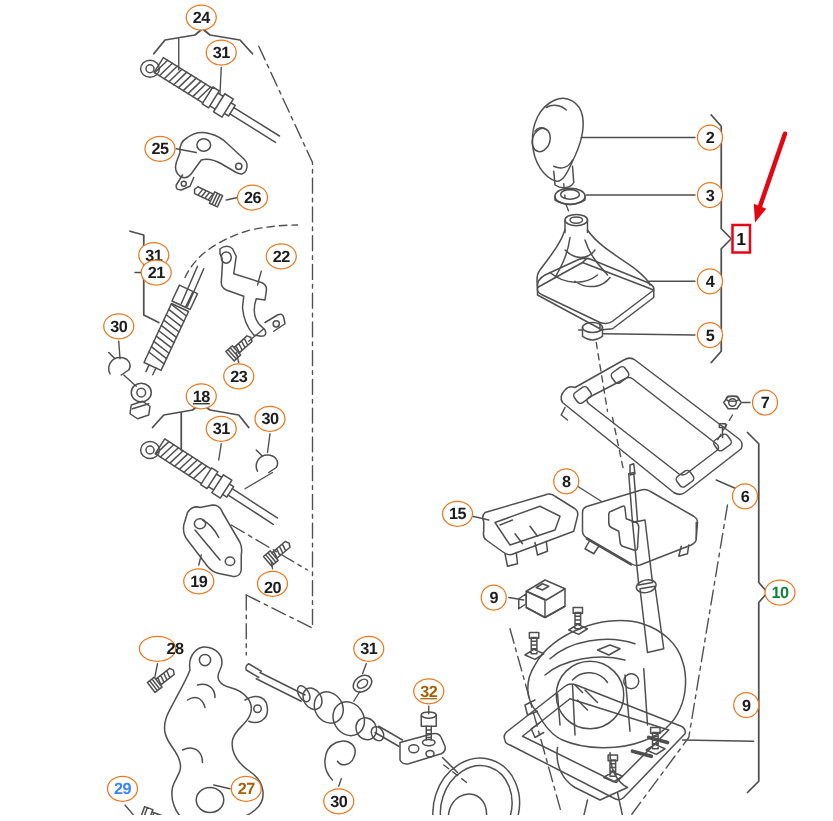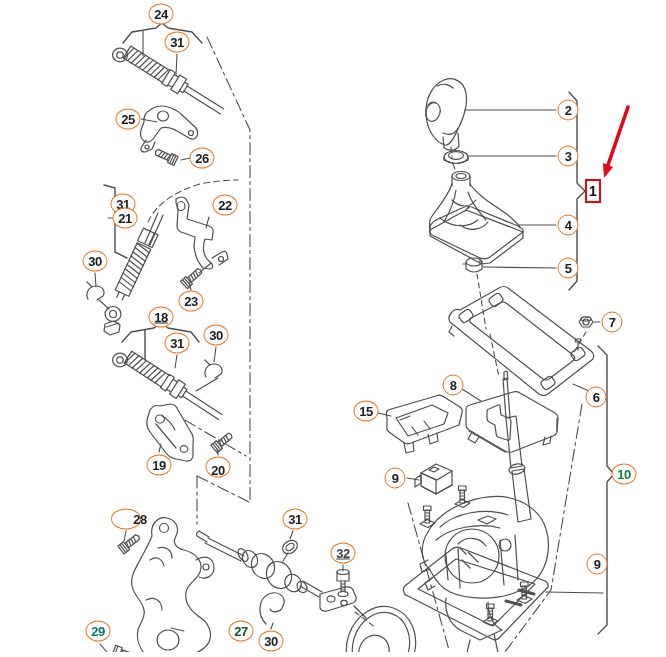--- a/index.html
+++ b/index.html
@@ -342,30 +342,30 @@
       </div>
       <div class="callout wide" style="left: 218px; top: 467px; border-color: rgb(232, 120, 32); color: rgb(29, 29, 29); align-items: flex-end;">
         <span>20</span>
       </div>
       <div class="callout wide" style="left: 126px; top: 519px; border-color: rgb(232, 120, 32); color: rgb(29, 29, 29); padding-left: 28px;">
         <span>28</span>
       </div>
       <div class="callout wide" style="left: 295px; top: 519px; border-color: rgb(232, 120, 32); color: rgb(29, 29, 29);">
         <span>31</span>
       </div>
-      <div class="callout wide" style="left: 98px; top: 631px; border-color: rgb(232, 120, 32); color: #0f766e; text-align: center;">
+      <div class="callout wide" style="left: 98px; top: 631px; border-color: rgb(232, 120, 32); color: #3b82f6; text-align: center;">
         <span>29</span>
       </div>
-      <div class="callout wide" style="left: 197px; top: 631px; border-color: rgb(232, 120, 32); color: #14532d; margin-left: 44px;">
+      <div class="callout wide" style="left: 197px; top: 631px; border-color: rgb(232, 120, 32); color: #a16207;">
         <span>27</span>
       </div>
       <div class="callout wide" style="left: 271px; top: 641px; border-color: rgb(232, 120, 32); color: rgb(29, 29, 29);">
         <span>30</span>
       </div>
-      <div class="callout wide" style="left: 343px; top: 553px; border-color: rgb(232, 120, 32); color: #404040; text-decoration: underline;">
+      <div class="callout wide" style="left: 343px; top: 553px; border-color: rgb(232, 120, 32); color: #a16207; text-decoration: underline;">
         <span>32</span>
       </div>
       <div class="callout" style="left: 568px; top: 110px; border-color: rgb(232, 120, 32); color: rgb(29, 29, 29);">
         <span>2</span>
       </div>
       <div class="callout" style="left: 568px; top: 156px; border-color: rgb(232, 120, 32); color: rgb(29, 29, 29);">
         <span>3</span>
       </div>
       <div class="callout" style="left: 568px; top: 225px; border-color: rgb(232, 120, 32); color: rgb(29, 29, 29);">
         <span>4</span>

